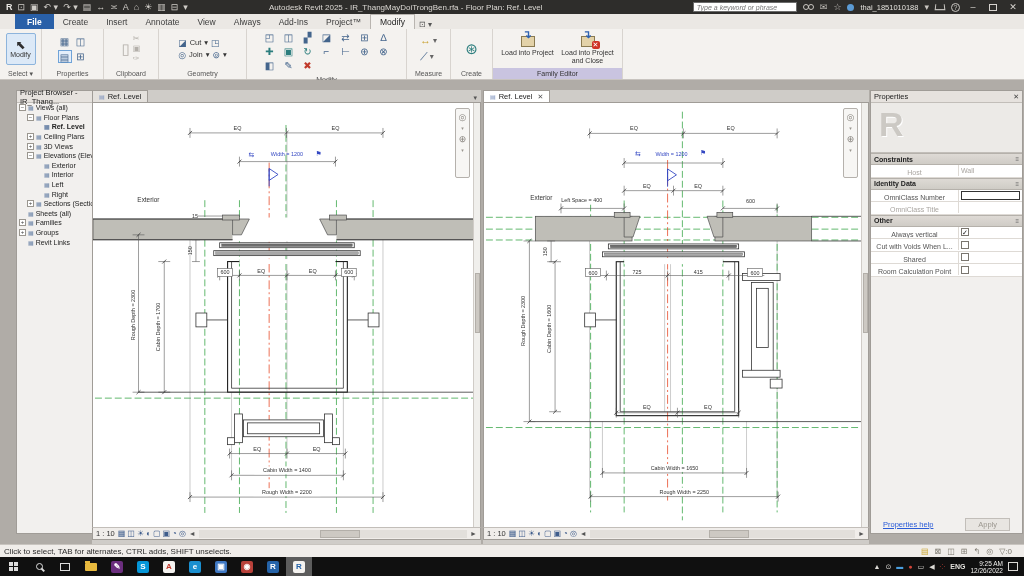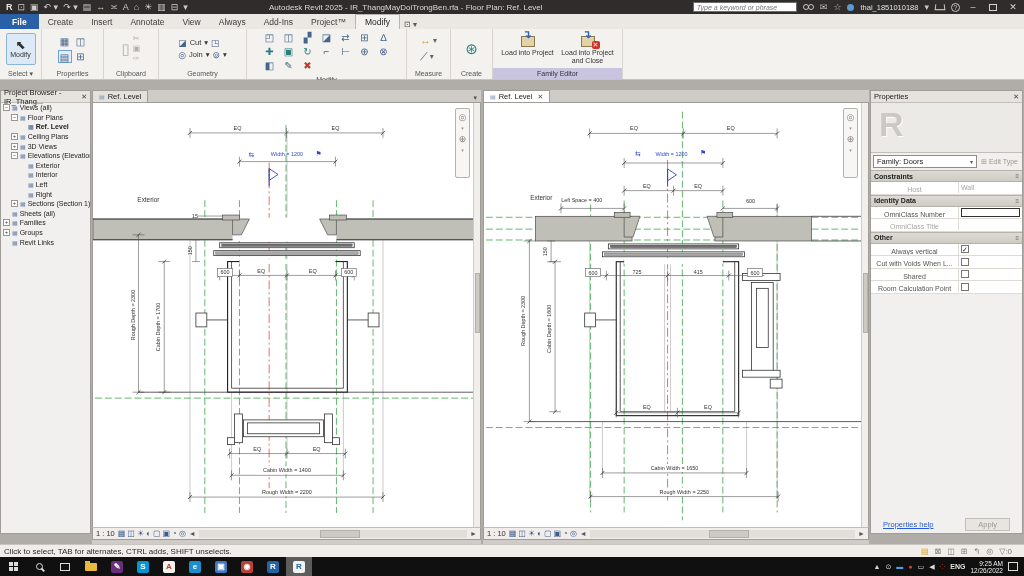--- a/index.html
+++ b/index.html
@@ -65,21 +65,21 @@
   .loadico .arr{position:absolute;left:5px;top:-2px;font-size:11px;color:#2e62b0;font-weight:bold;}
   .loadico .bad{position:absolute;right:-2px;bottom:-1px;font-size:7px;color:#fff;background:#cf3226;border-radius:2px;width:8px;height:8px;line-height:8px;text-align:center;}
 
   
   #main{position:absolute;left:0;top:80px;width:1024px;height:464px;background:#b0aca7;}
   .sidepanel{position:absolute;background:#f2f0ee;border:1px solid #a09c97;}
   .sphead{height:12px;background:#e6e2de;border-bottom:1px solid #c2beb9;display:flex;align-items:center;font-size:7.5px;color:#222;padding:0 3px;}
   .sphead .x{margin-left:auto;font-size:7px;color:#444;}
 
   
-  #pbrowser{left:0;top:10px;width:91px;height:444px;}
+  #pbrowser{left:16px;top:10px;width:91px;height:444px;}
   .tree-row{display:flex;align-items:center;height:9.6px;font-size:7px;color:#222;white-space:nowrap;overflow:hidden;}
   .tree-row .exp{width:7px;height:7px;border:1px solid #9a968f;font-size:6px;line-height:5px;text-align:center;color:#444;background:#fff;margin-right:2px;flex:0 0 auto;}
   .tree-row .noexp{width:9px;flex:0 0 auto;}
   .tree-row .ticon{font-size:6px;color:#6d85a8;margin-right:2px;flex:0 0 auto;}
   .tree-row.bold{font-weight:bold;}
 
   
   .viewport{position:absolute;top:10px;height:460px;background:#cfccc8;}
   #vp1{left:92px;width:389px;} #vp2{left:483px;width:386px;}
   .doctabs{height:13px;background:#cfccc8;border-bottom:1px solid #a09c97;display:flex;align-items:flex-end;}
@@ -200,21 +200,21 @@
       <span class="t-ic">▾</span>
       <span class="cartshape"></span>
       <span class="helpc">?</span>
       <span class="winbtn">–</span>
       <span class="restore"></span>
       <span class="winbtn">✕</span>
     </div>
   </div>
 
   <div id="tabrow">
-    <span id="tabs-holder" style="display:flex;align-items:center;">
+    <span id="tabs-holder" style="display:flex;align-items:center;margin-left:15px;">
         <span class="tab file">File</span>
         <span class="tab">Create</span>
         <span class="tab">Insert</span>
         <span class="tab">Annotate</span>
         <span class="tab">View</span>
         <span class="tab">Always</span>
         <span class="tab">Add-Ins</span>
         <span class="tab">Project™</span>
         <span class="tab active">Modify</span>
       </span>
@@ -662,30 +662,20 @@
     </div>
 
     <div id="props" class="sidepanel">
       <div class="sphead">
         <span>Properties</span>
         <span class="x">✕</span>
       </div>
       <div class="preview">
         <span class="bigR">R</span>
       </div>
-      <div class="typesel">
-        <div class="pselect">
-          <span>Family: Doors</span>
-          <span class="car">▾</span>
-        </div>
-        <div class="edittype">
-          <span>⊞</span>
-          <span>Edit Type</span>
-        </div>
-      </div>
       <div id="propgrid">
           <div class="prop-section">
             <span>Constraints</span>
             <span class="pin">≡</span>
           </div>
           <div class="prop-row">
             <span class="plabel gray">Host</span>
             <span class="pval gray">Wall</span>
           </div>
           <div class="prop-section">

